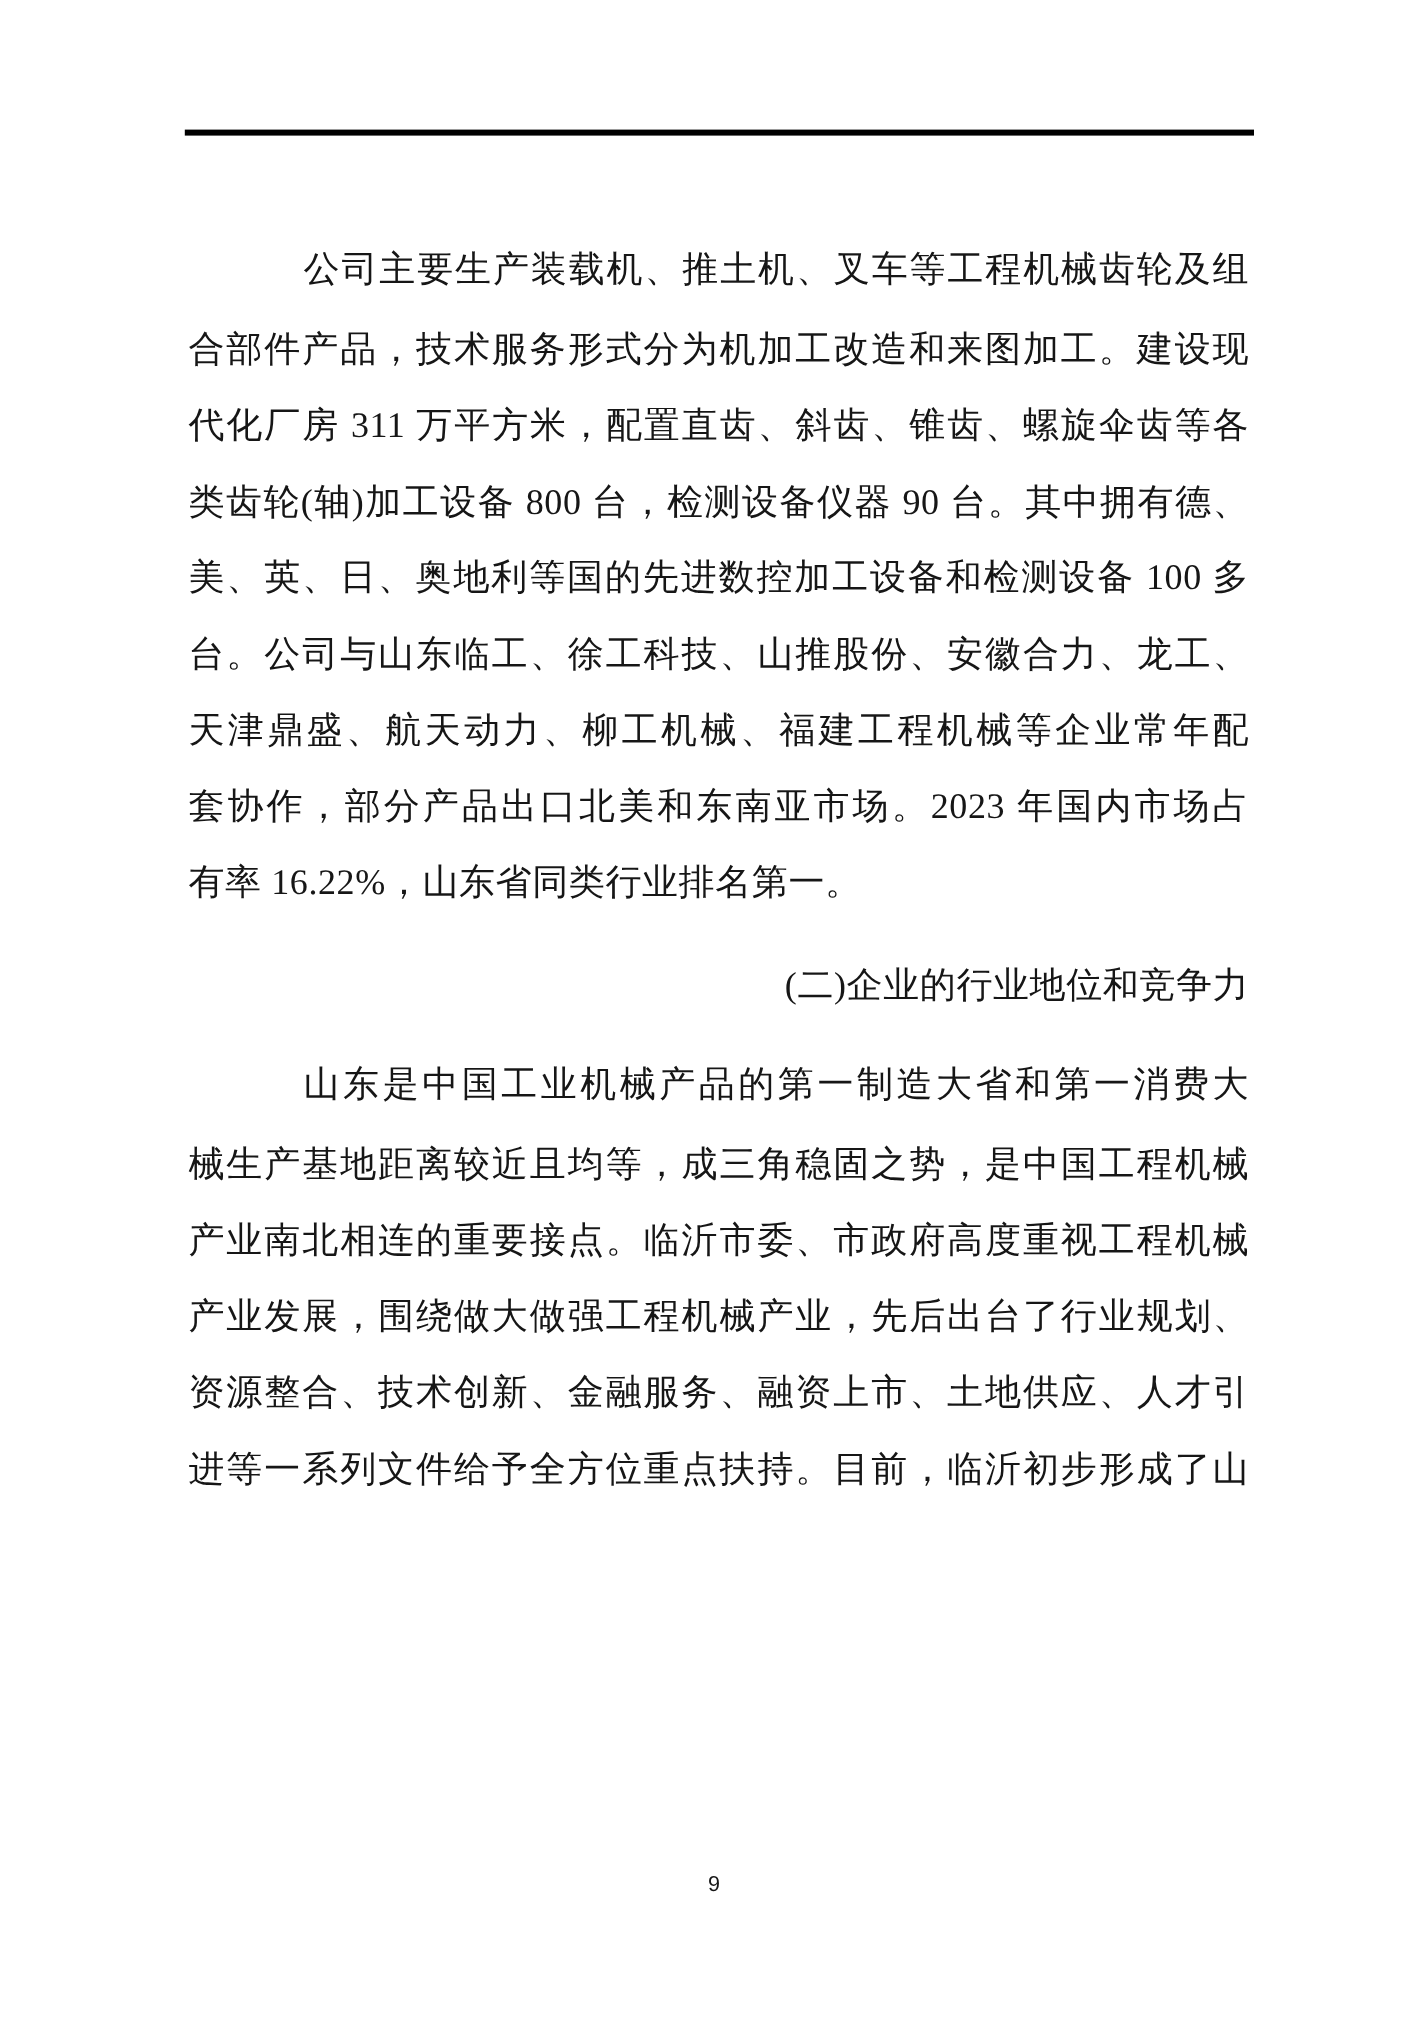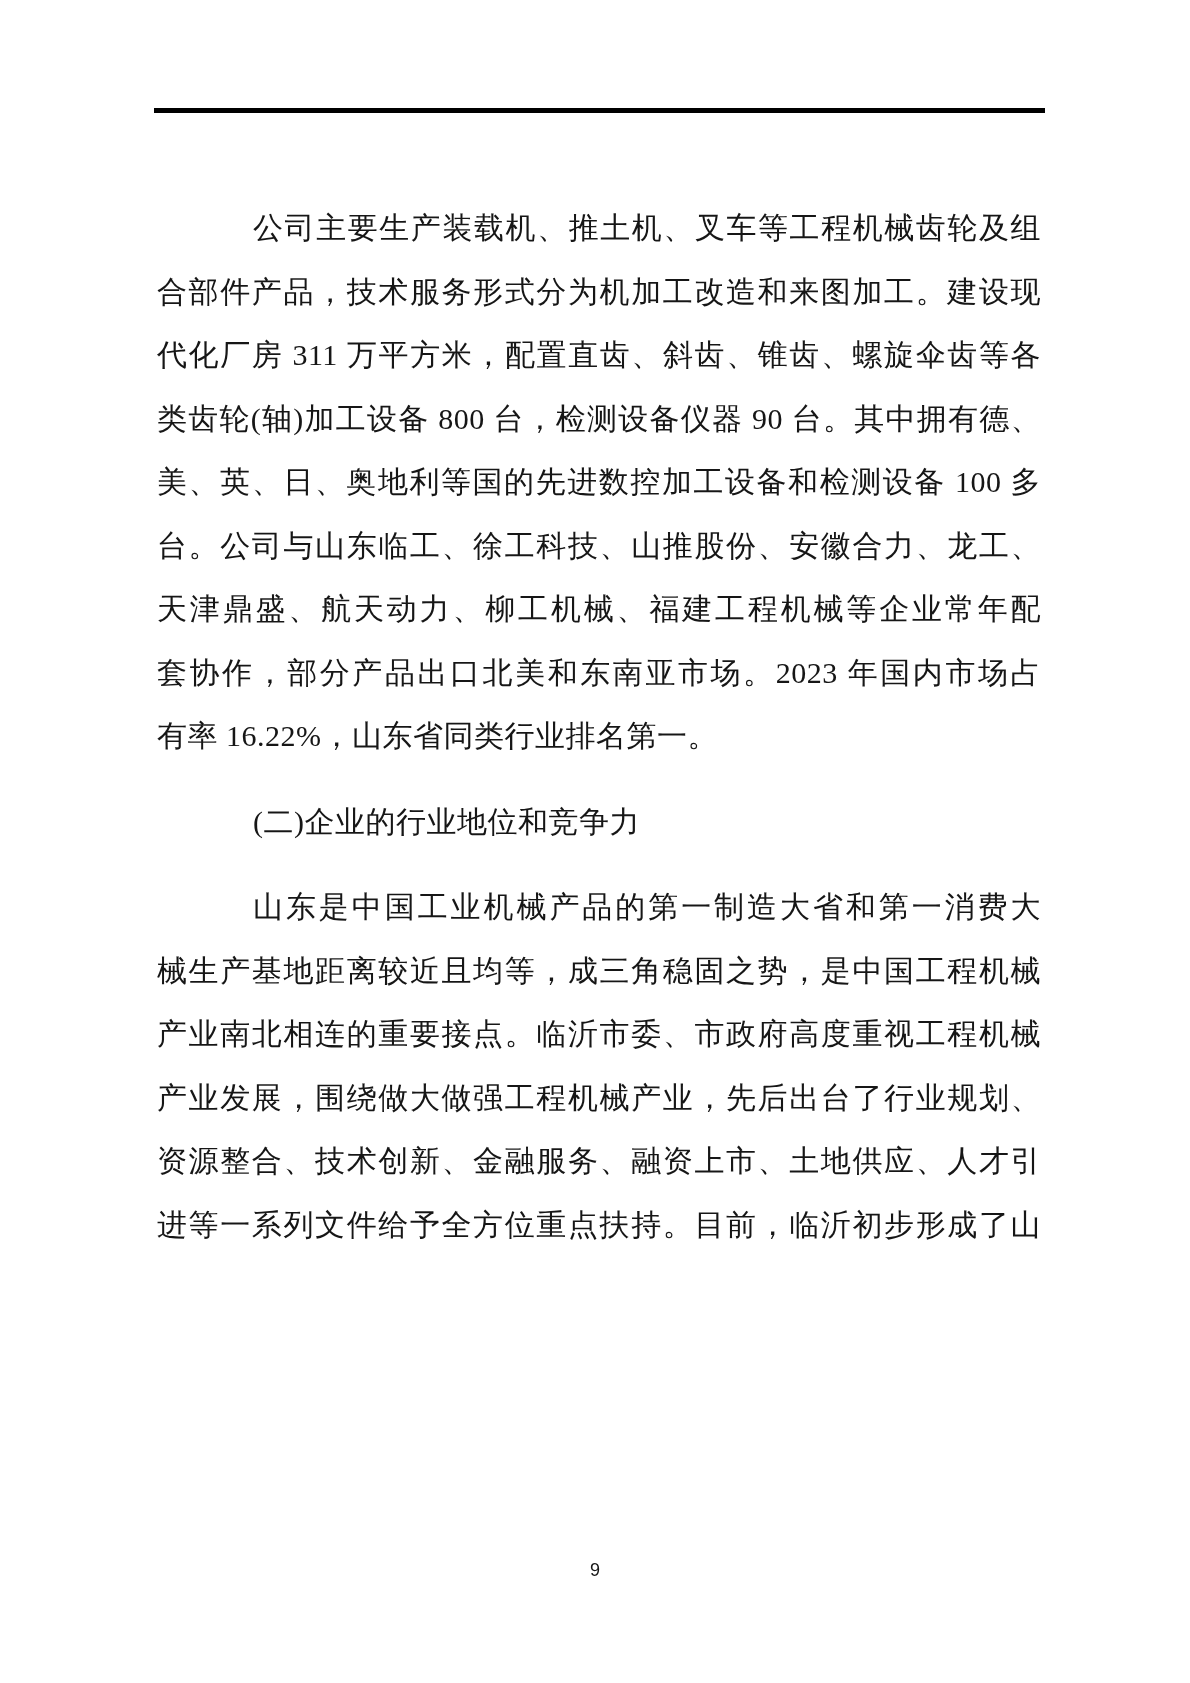--- a/index.html
+++ b/index.html
@@ -32,31 +32,32 @@
     height:63.5px;
     line-height:63.5px;
     text-align:justify;
     text-align-last:justify;
     text-justify:inter-character;
     overflow:hidden;
     white-space:nowrap;
   }
   .line.first{
     padding-left:96px;
+    font-family:Liberation Mono, monospace;
   }
   .line.endleft{
     text-align:center;
     text-align-last:left;
     white-space:normal;
   }
   .heading{
     height:63.5px;
     line-height:63.5px;
     padding-left:96px;
-    text-align:left;
+    text-align:right;
     margin-top:22px;
     overflow:hidden;
   }
   .para2{
     margin-top:22px;
   }
   .page-number{
     position:absolute;
     left:0;top:1560px;
     width:100%;

